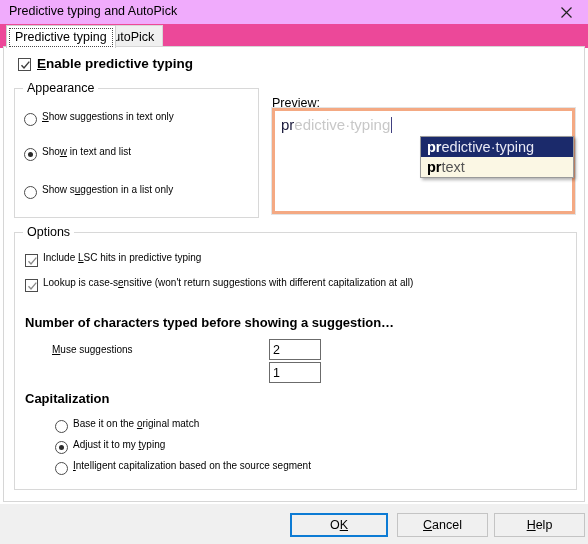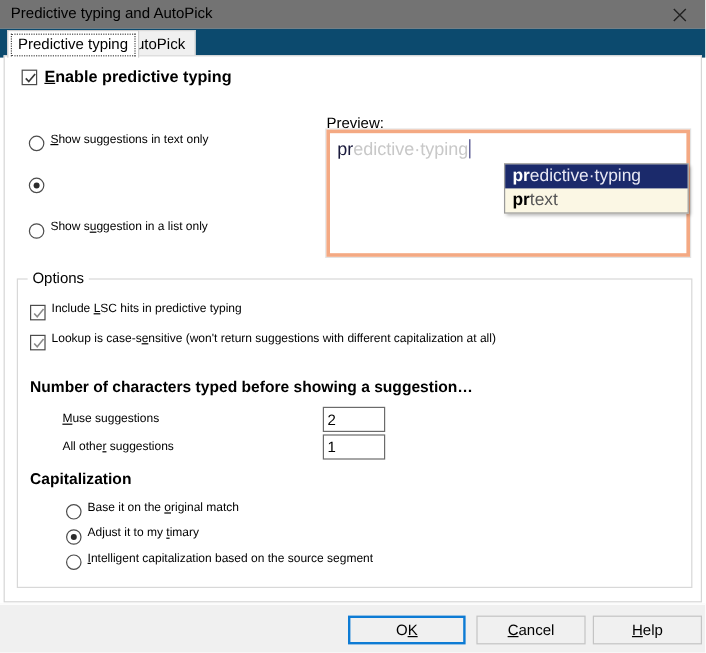--- a/index.html
+++ b/index.html
@@ -13,40 +13,40 @@
     position: relative;
     width: 588px; height: 544px;
     background: #ffffff;
     overflow: hidden;
   }
 
   
   .titlebar {
     position: absolute; left: 0; top: 0;
     width: 588px; height: 24px;
-    background: #737373;
+    background: #f0abfc;
   }
   .titlebar-text {
     position: absolute; left: 9px; top: 4px;
     font-size: 12.5px; color: #000000;
     white-space: nowrap;
   }
   .close-btn {
     position: absolute; right: 0; top: 0;
     width: 44px; height: 24px;
     display: flex; align-items: center; justify-content: center;
     cursor: default;
   }
   .close-btn svg { display: block; }
 
   
   .tabstrip {
     position: absolute; left: 0; top: 24px;
     width: 588px; height: 24px;
-    background: #0c4a6e;
+    background: #ec4899;
   }
   .tab {
     position: absolute; top: 1px; height: 23px;
     box-sizing: border-box;
     display: flex; align-items: center;
     padding: 0 8px;
     font-size: 12.5px; color: #000000;
     border: 1px solid #d2d2d2;
     border-bottom: none;
     white-space: nowrap;
@@ -237,25 +237,29 @@
 
   <div class="tabpage">
 
     <div class="chk" style="left:14px; top:11px;">
       <svg width="11" height="11" viewBox="0 0 11 11">
         <path d="M1.5 5.3 L4 8 L9.3 1.6" stroke="#3a3a3a" stroke-width="1.4" fill="none"></path>
       </svg>
     </div>
     <div class="lbl bold" style="left:33px; top:9px; font-size:13.5px;"><span class="u">E</span><span>nable predictive typing</span></div>
 
+    <div class="group" style="left:10px; top:41px; width:245px; height:130px;">
+      <div class="group-title">Appearance</div>
+    </div>
 
     <div class="radio" style="left:20px; top:66px;"></div>
     <div class="lbl" style="left:38px; top:64px;"><span></span><span class="u">S</span><span>how suggestions in text only</span></div>
 
     <div class="radio on" style="left:20px; top:101px;"></div>
+    <div class="lbl" style="left:38px; top:99px;"><span>Sho</span><span class="u">w</span><span> in text and list</span></div>
 
     <div class="radio" style="left:20px; top:139px;"></div>
     <div class="lbl" style="left:38px; top:137px;"><span>Show s</span><span class="u">u</span><span>ggestion in a list only</span></div>
 
     <div class="preview-label" style="left:268px; top:49px;">Preview:</div>
     <div class="preview-box" style="left:268px; top:61px; width:303px; height:106px;">
       <div class="preview-text"><span class="typed">pr</span><span class="ghost">edictive·typing</span><span class="caret"></span></div>
     </div>
 
     <div class="sugg-list" style="left:416px; top:89px; width:154px;">
@@ -279,30 +283,29 @@
         <path d="M1.5 5.3 L4 8 L9.3 1.6" stroke="#8a8a8a" stroke-width="1.3" fill="none"></path>
       </svg>
     </div>
     <div class="lbl" style="left:39px; top:230px;"><span>Lookup is case-s</span><span class="u">e</span><span>nsitive (won't return suggestions with different capitalization at all)</span></div>
 
     <div class="lbl bold" style="left:21px; top:268px; font-size:13px;">Number of characters typed before showing a suggestion…</div>
 
     <div class="lbl" style="left:48px; top:297px;"><span class="u">M</span><span>use suggestions</span></div>
     <input class="numbox" style="left: 265px; top: 292px;" value="2">
 
-    <div class="lbl" style="left:48px; top:320px;"><span>All othe</span><span class="u">r</span><span> suggestions</span></div>
     <input class="numbox" style="left: 265px; top: 315px;" value="1">
 
     <div class="lbl bold" style="left:21px; top:344px; font-size:13px;">Capitalization</div>
 
     <div class="radio" style="left:51px; top:373px;"></div>
     <div class="lbl" style="left:69px; top:371px;"><span>Base it on the </span><span class="u">o</span><span>riginal match</span></div>
 
     <div class="radio on" style="left:51px; top:394px;"></div>
-    <div class="lbl" style="left:69px; top:392px;"><span>Adjust it to my </span><span class="u">t</span><span>imary</span></div>
+    <div class="lbl" style="left:69px; top:392px;"><span>Adjust it to my </span><span class="u">t</span><span>yping</span></div>
 
     <div class="radio" style="left:51px; top:415px;"></div>
     <div class="lbl" style="left:69px; top:413px;"><span class="u">I</span><span>ntelligent capitalization based on the source segment</span></div>
 
   </div>
 
   <div class="footer">
     <div class="btn default" style="left:290px; top:9px;">
         <span>O</span>
         <span class="u">K</span>

